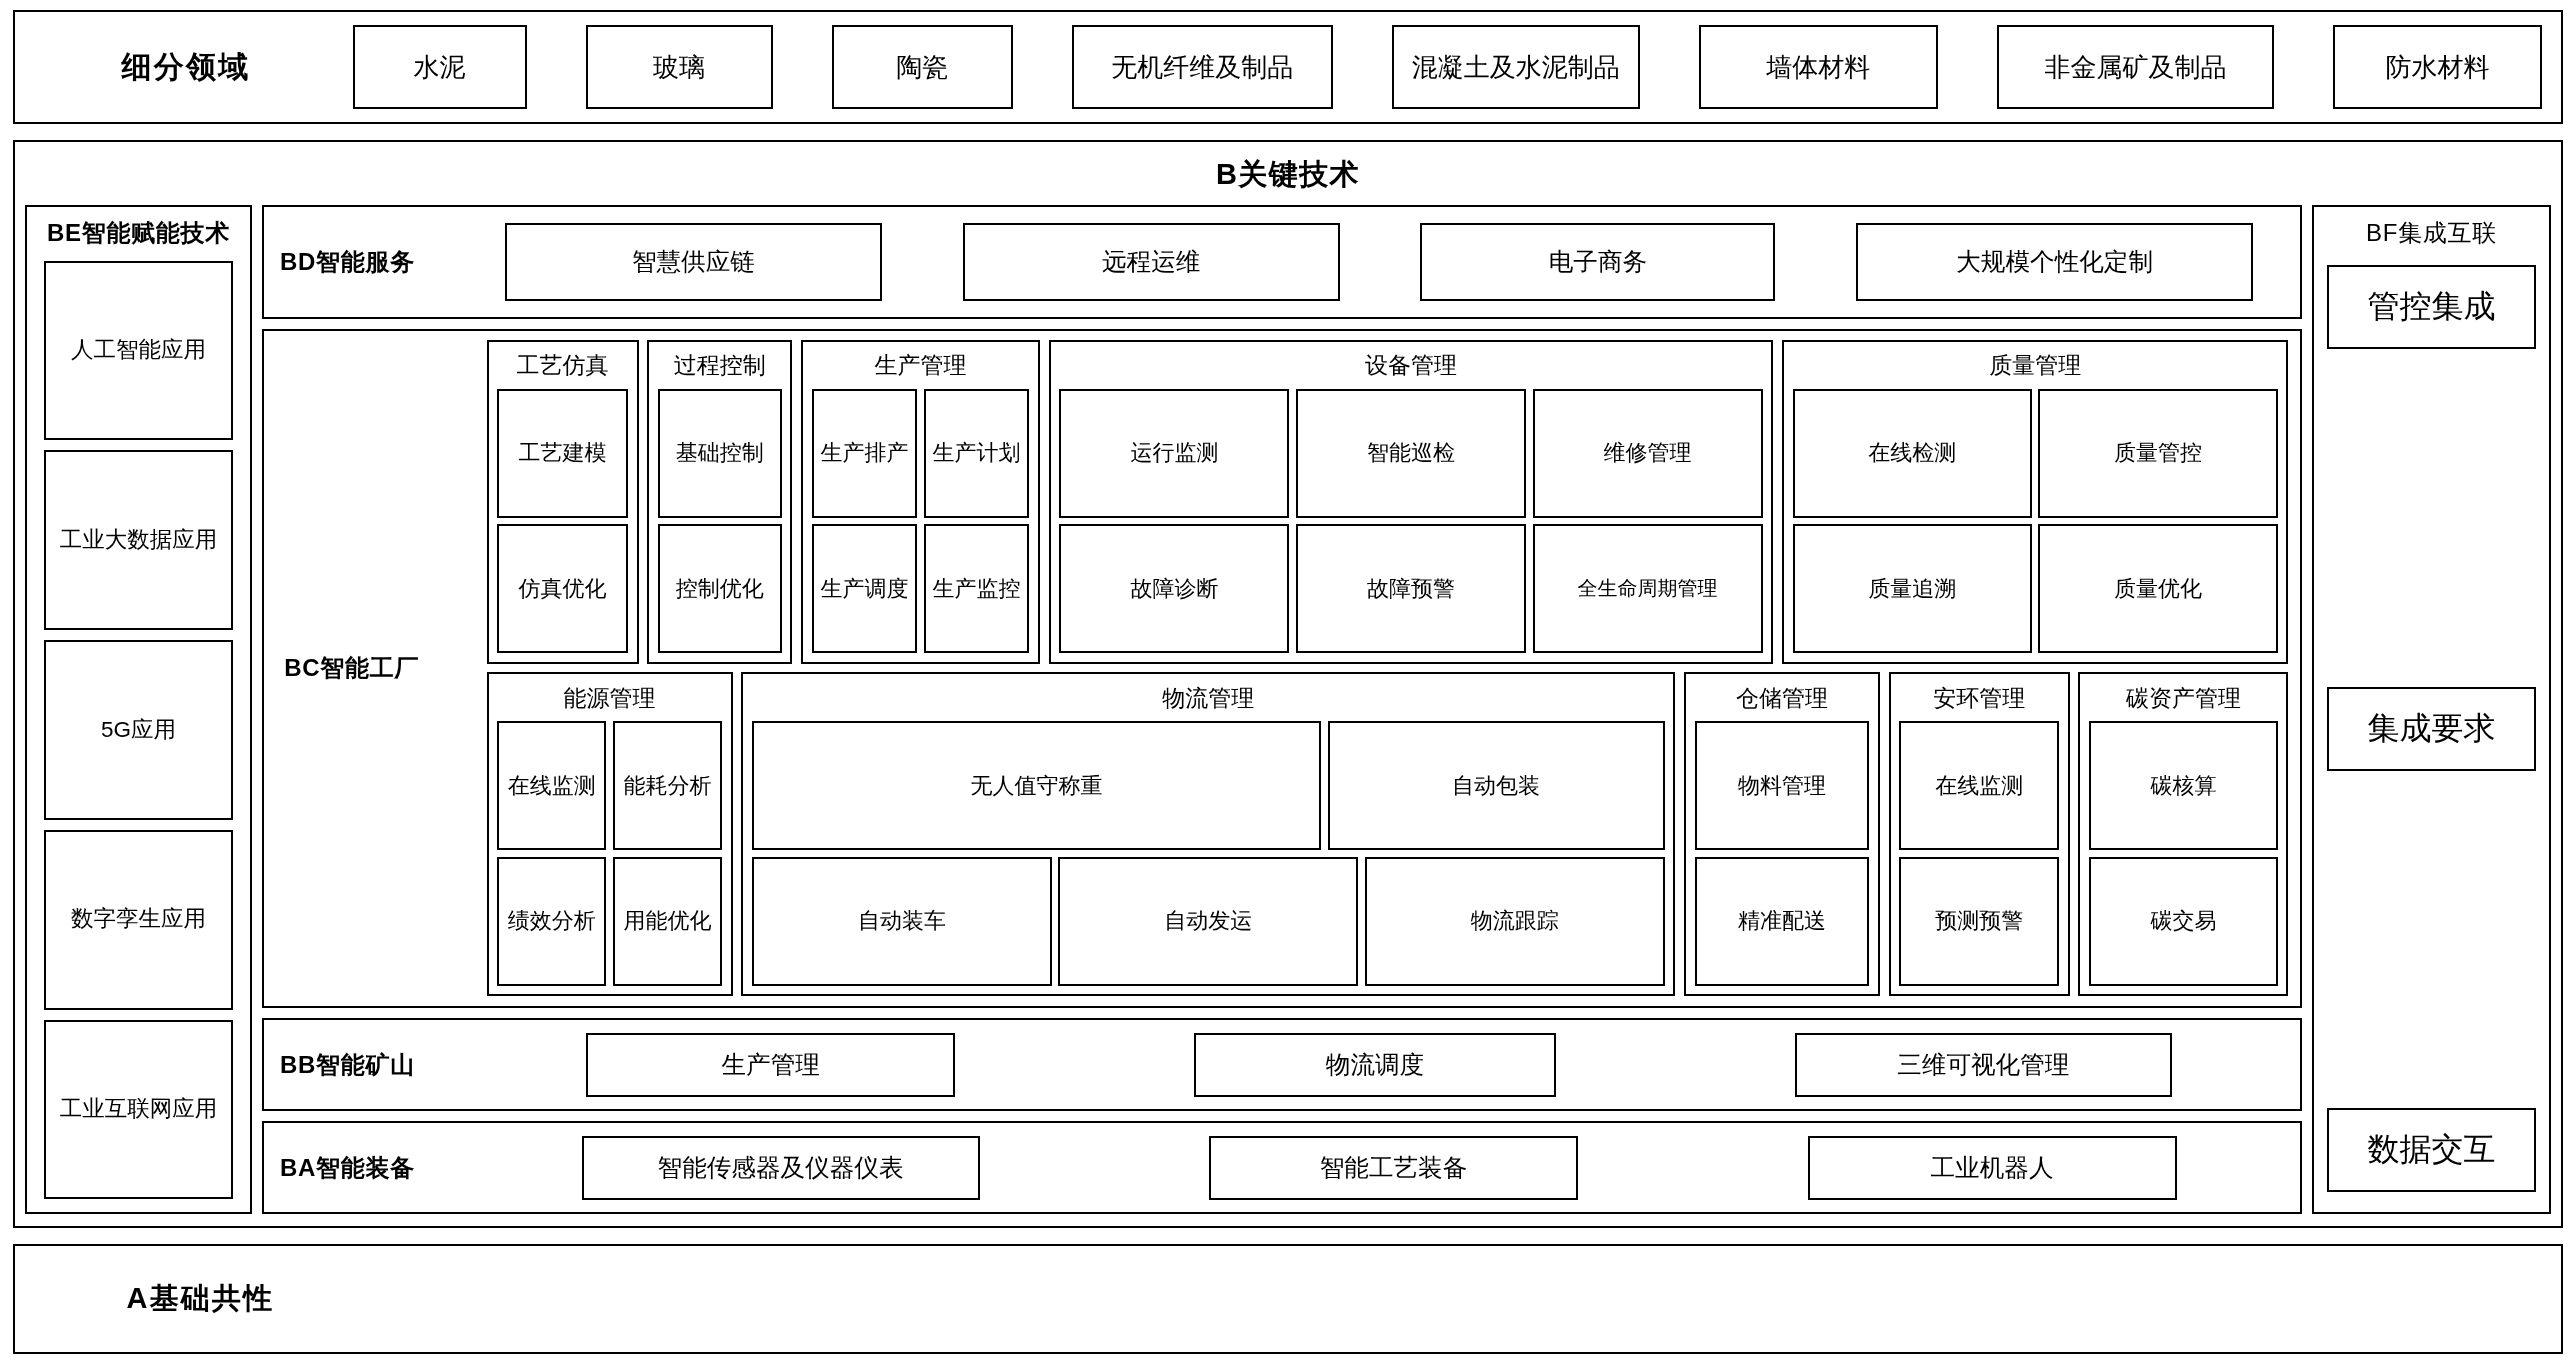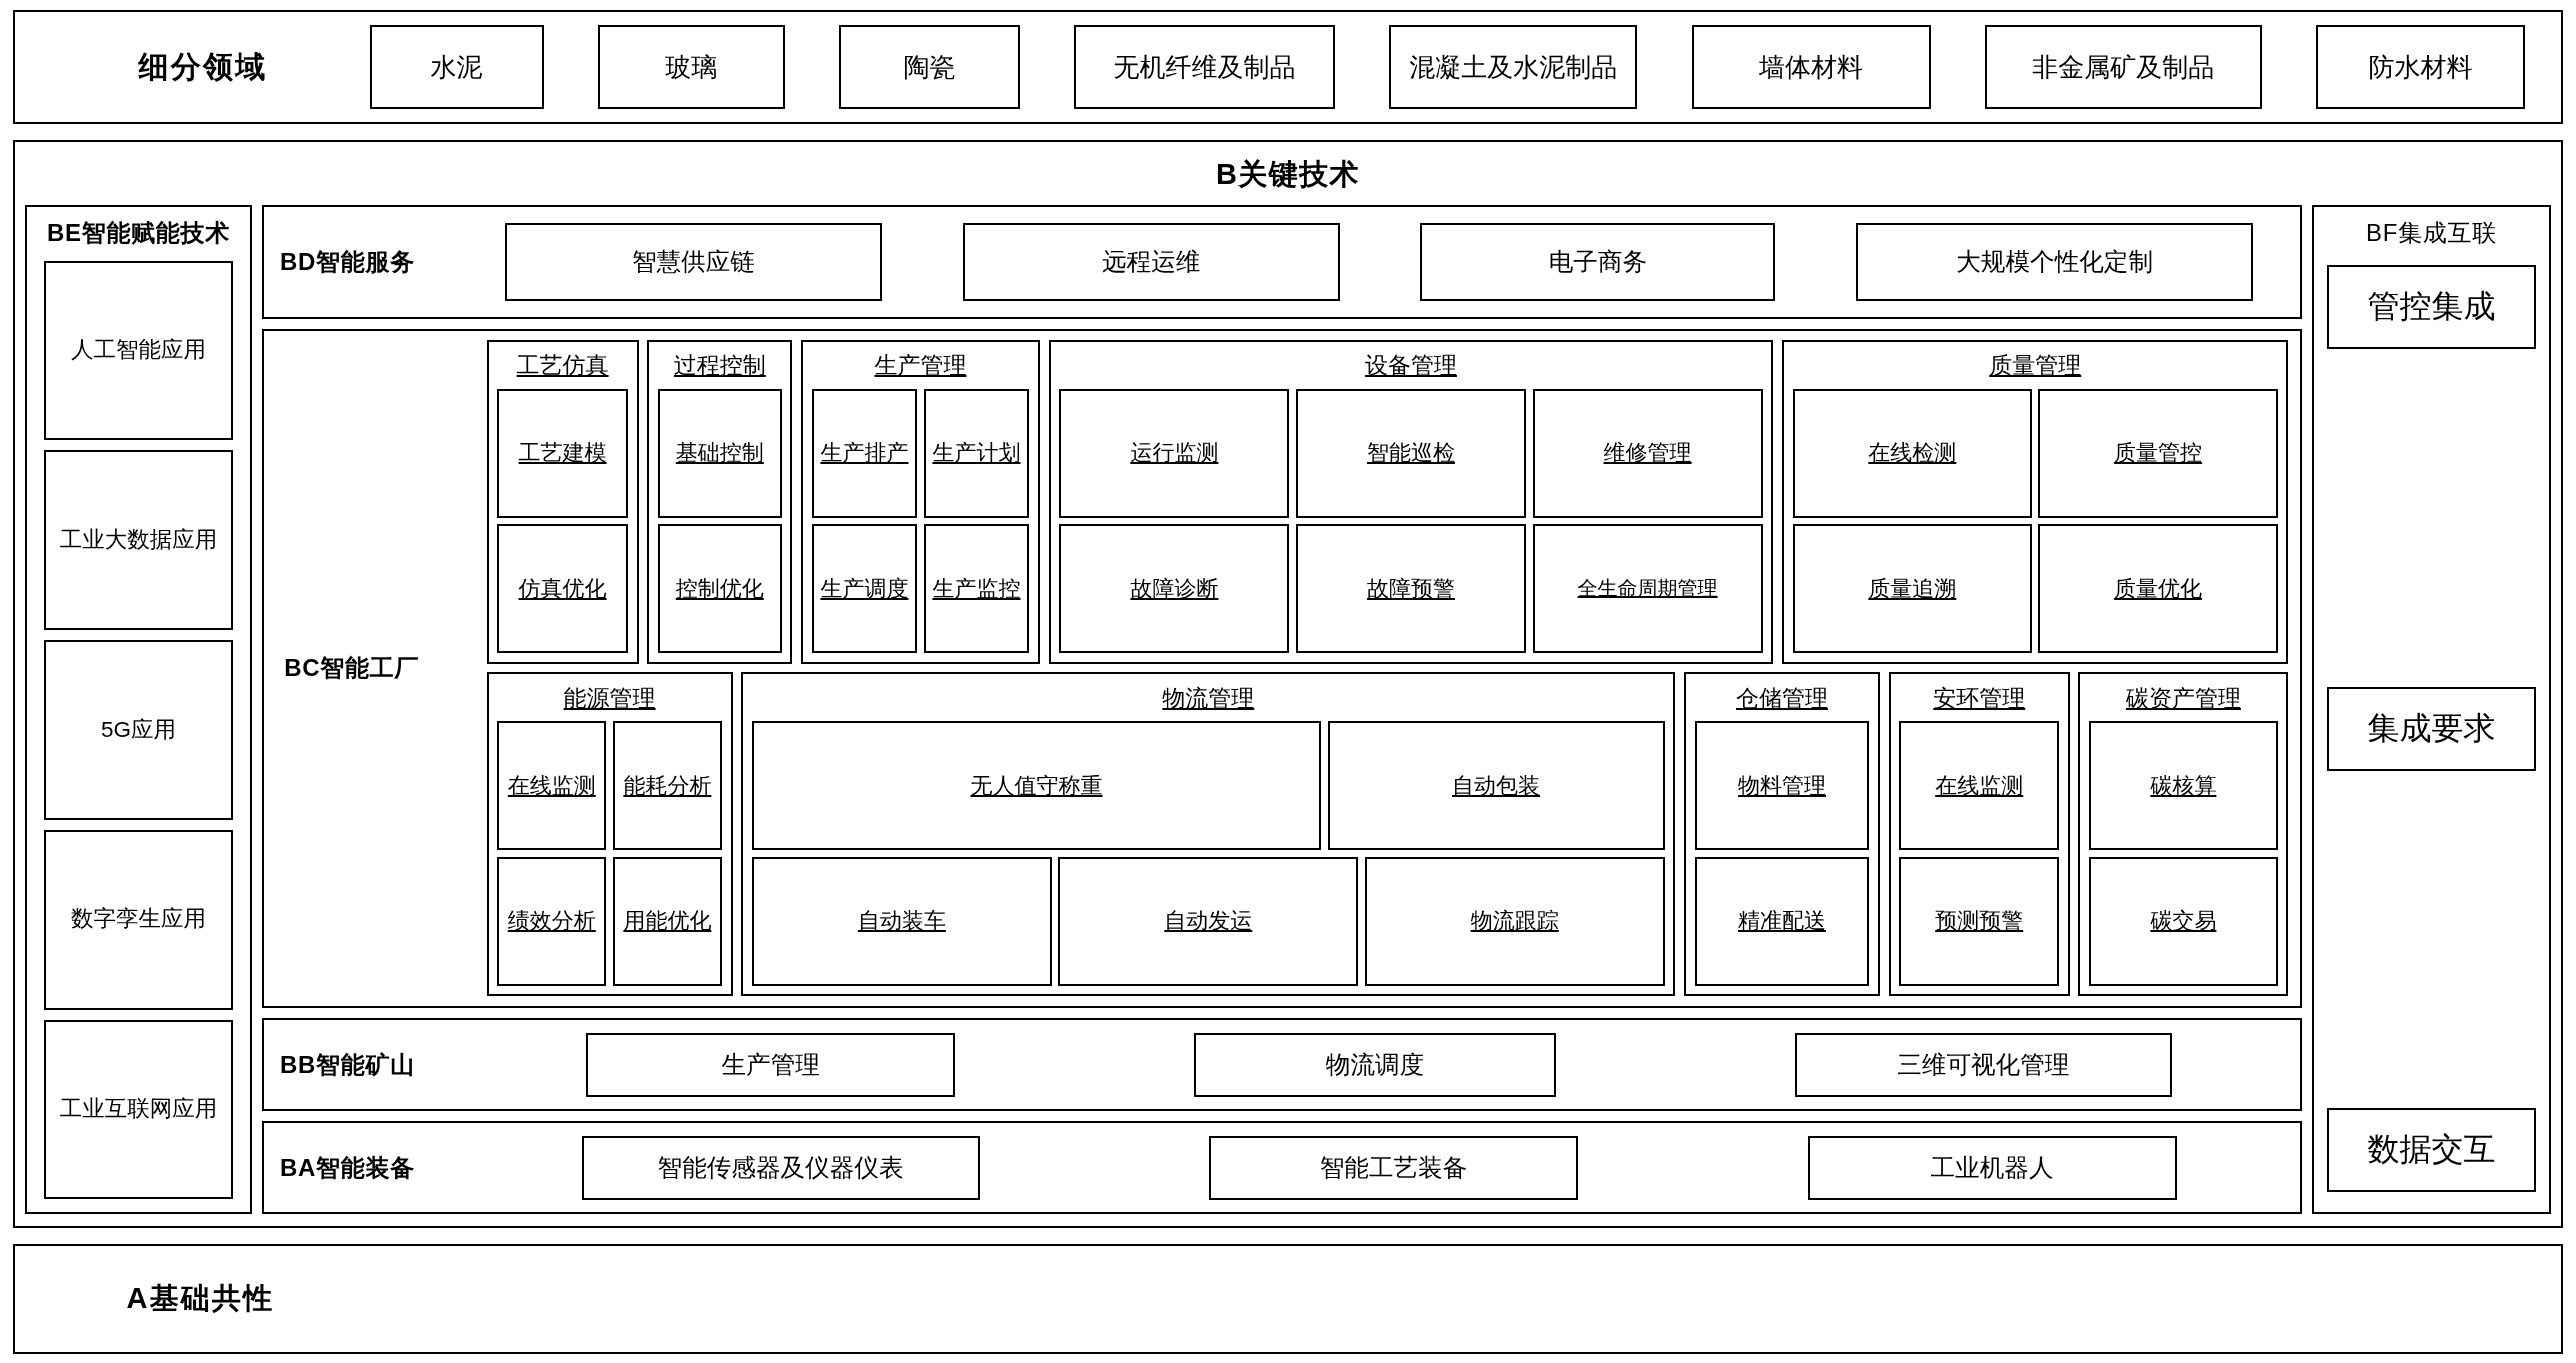--- a/index.html
+++ b/index.html
@@ -38,21 +38,21 @@
     justify-content: center;
     text-align: center;
     line-height: 1.18;
   }
 
   
   .seg-row {
     height: 114px;
     display: flex;
     align-items: center;
-    padding: 0 36px;
+    padding: 0 19px;
     gap: 0;
   }
   .seg-title {
     font-size: 30px;
     font-weight: bold;
     letter-spacing: 2.2px;
     width: 304px;
     text-align: center;
     flex: none;
   }
@@ -189,21 +189,20 @@
     justify-content: flex-start;
     padding-left: 8.7px;
   }
   .bc-label { font-size: 24px; font-weight: bold; letter-spacing: 0.7px; }
   .bc-grid {
     flex: 1;
     display: flex;
     flex-direction: column;
     gap: 8.7px;
     min-width: 0;
-    text-decoration: underline;
   }
   .bc-band {
     flex: 1;
     display: flex;
     gap: 8.7px;
     min-height: 0;
   }
   .mod {
     display: flex;
     flex-direction: column;

